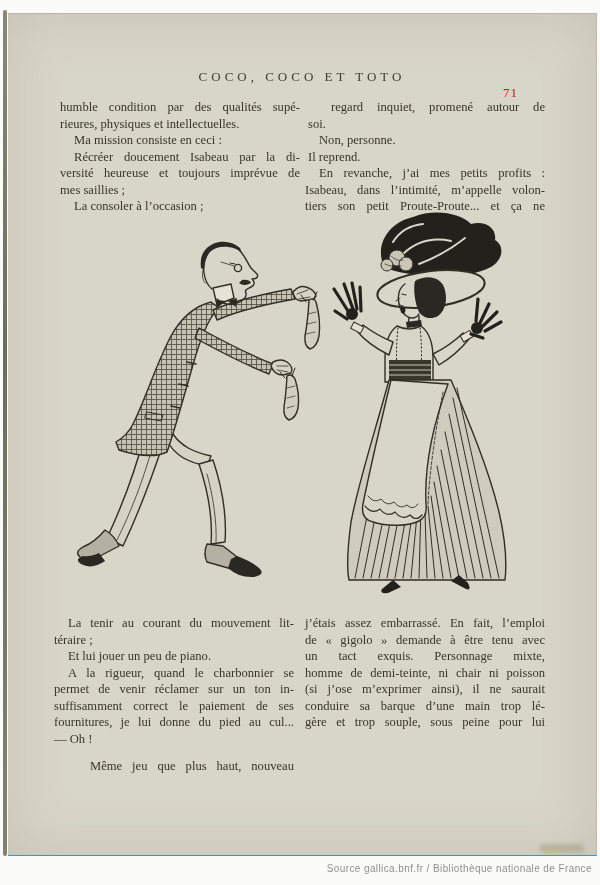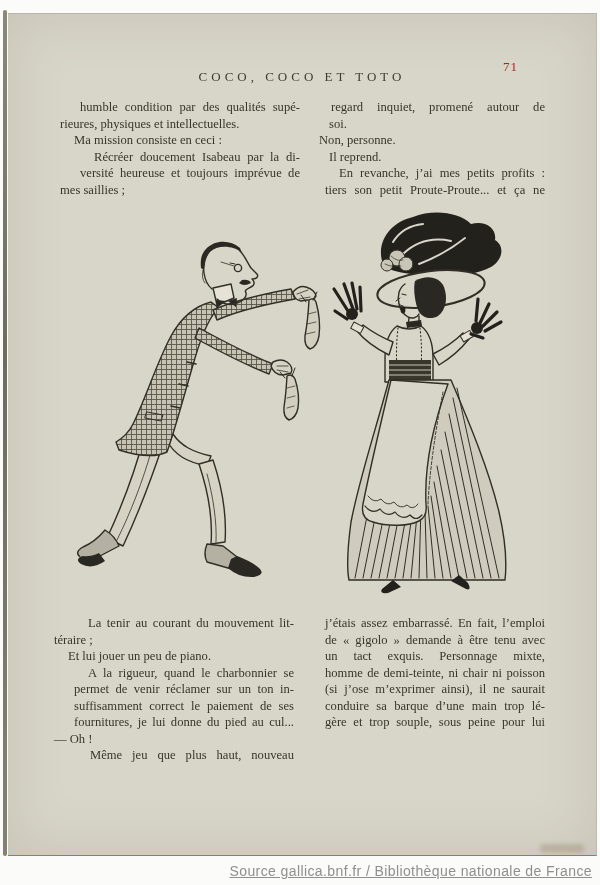--- a/index.html
+++ b/index.html
@@ -5,65 +5,67 @@
   html,body{margin:0;padding:0;}
   body{width:600px;height:885px;background:#fbfbfa;font-family:"Liberation Serif","DejaVu Serif",serif;}
   .scan{position:relative;width:600px;height:885px;background:#fbfbfa;overflow:hidden;}
   .page{position:absolute;left:8px;top:13px;width:588px;height:841px;background:#d8d5c9;
         border-top:1px solid #b8b5a9;border-right:1px solid #bdbaae;border-bottom:1px solid #0ea5e9;
         box-shadow:inset 0 0 55px rgba(110,104,84,0.17);}
   .spine{position:absolute;left:3px;top:10px;width:4px;height:846px;
          background:linear-gradient(#8a8877,#6e6c5c 40%,#83816f);border-radius:2px;}
   .hdr-title{position:absolute;top:55px;left:0;width:100%;text-align:center;
              font-size:13px;letter-spacing:4px;color:#3e3b31;}
-  .hdr-num{position:absolute;top:45px;right:78px;font-size:13px;letter-spacing:1px;color:#b91c1c;}
+  .hdr-num{position:absolute;top:71px;right:78px;font-size:13px;letter-spacing:1px;color:#b91c1c;}
   .col{position:absolute;width:240px;font-size:12.6px;line-height:16.5px;color:#38352b;}
   .col-lt{left:52px;top:85px;}
   .col-rt{left:297px;top:85px;}
   .col-lb{left:46px;top:601px;}
   .col-rb{left:297px;top:601px;}
   .ln{min-height:16.5px;}
-  .j{text-align:justify;text-align-last:justify;margin-left:20px;}
+  .j{text-align:justify;text-align-last:justify;}
   .ind{text-indent:14px;}
   .it{}
-  .m16{margin-left:24px;}
+  .m16{margin-left:3px;}
   .m26{margin-left:26px;}
-  .m36{margin-left:36px;}
+  .m36{margin-left:36px;margin-top:11px;}
   .illus{position:absolute;left:45px;top:198px;}
   .stain{position:absolute;left:532px;top:830px;width:44px;height:9px;background:rgba(140,132,104,.35);
          border-radius:4px;filter:blur(2px);}
   .credit{position:absolute;top:863px;right:8px;font-family:"Liberation Sans","DejaVu Sans",sans-serif;
-          font-size:14px;letter-spacing:.4px;color:#8f8f8f;text-decoration:underline;}
+          font-size:10px;letter-spacing:.4px;color:#8f8f8f;}
 </style>
 </head>
 <body>
 
 <div class="scan">
   <div class="spine"></div>
 
   <div class="page">
 
     <div class="hdr-title">COCO, COCO ET TOTO</div>
     <div class="hdr-num">71</div>
 
     <div class="col col-lt">
       <div class="ln j">humble condition par des qualités supé-</div>
       <div class="ln">rieures, physiques et intellectuelles.</div>
       <div class="ln ind">Ma mission consiste en ceci :</div>
       <div class="ln ind j">Récréer doucement Isabeau par la di-</div>
       <div class="ln j">versité heureuse et toujours imprévue de</div>
       <div class="ln">mes saillies ;</div>
+      <div class="ln ind">La consoler à l’occasion ;</div>
     </div>
 
     <div class="col col-rt">
       <div class="ln it j m26">regard inquiet, promené autour de</div>
       <div class="ln it m16">soi.</div>
       <div class="ln ind">Non, personne.</div>
       <div class="ln it m16">Il reprend.</div>
       <div class="ln ind j">En revanche, j’ai mes petits profits :</div>
+      <div class="ln j">Isabeau, dans l’intimité, m’appelle volon-</div>
       <div class="ln j">tiers son petit Proute-Proute... et ça ne</div>
     </div>
 
     <svg class="illus" width="490" height="400" viewBox="0 0 490 400">
       <defs>
         <pattern id="plaid" width="5" height="5" patternUnits="userSpaceOnUse">
           <rect width="5" height="5" fill="#c6c3b4"></rect>
           <path d="M0,2.5 H5 M2.5,0 V5" stroke="#5a574a" stroke-width="0.9"></path>
         </pattern>
       </defs>

